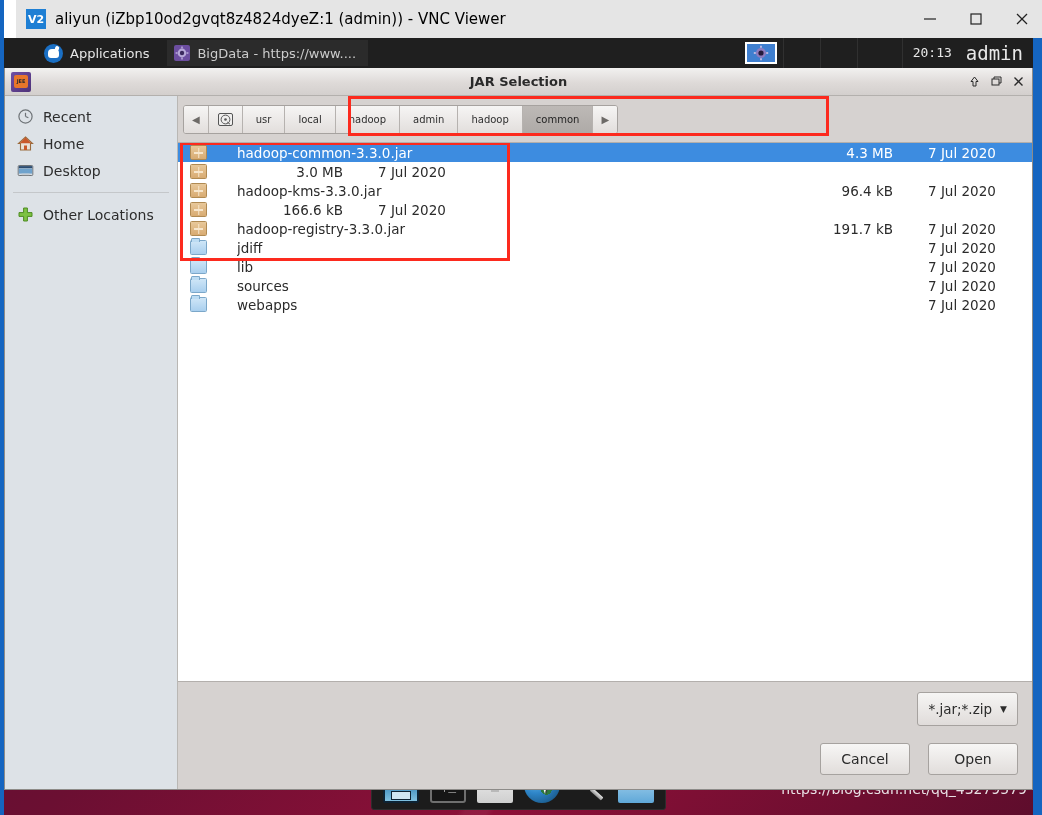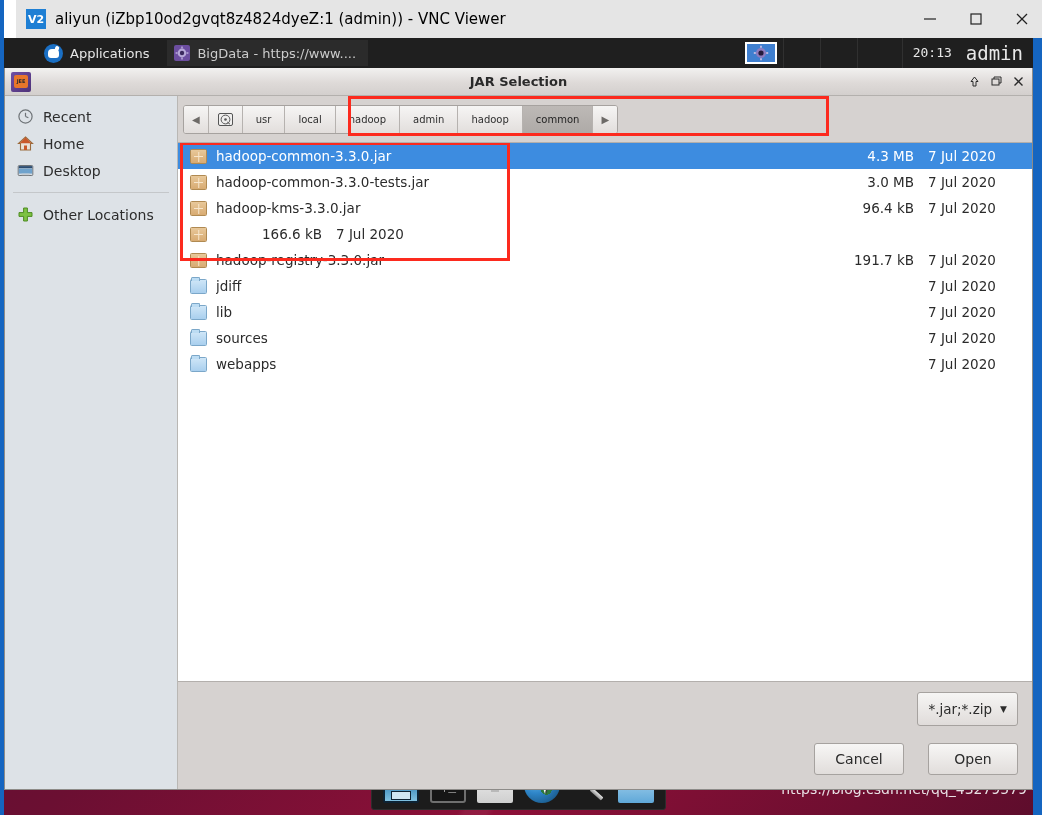--- a/index.html
+++ b/index.html
@@ -267,23 +267,24 @@
   #file-list-wrap {
     flex: 1 1 auto; min-height: 0;
     background: #ffffff;
     border-top: 1px solid #b3afac;
     border-bottom: 1px solid #b3afac;
     position: relative;
     overflow: hidden;
   }
   .file-row {
     display: flex; align-items: center;
-    height: 26px;
+    height: 19px;
     font-size: 13.5px; color: #2b2b2b;
     padding-left: 12px;
+    gap: 21px;
   }
   .file-row.selected {
     background: #3d8ce0; color: #ffffff;
   }
   .file-icon { width: 17px; height: 15px; flex: none; margin-right: 9px; position: relative; }
   
   .icon-jar {
     background: linear-gradient(180deg, #e8c89a 0%, #d8ab72 100%);
     border: 1px solid #b08a52;
     border-radius: 1.5px;
@@ -324,21 +325,21 @@
   }
   #filter-row { display: flex; justify-content: flex-end; }
   #filter-combo {
     display: flex; align-items: center; gap: 8px;
     height: 30px; padding: 16px 10px;
     font-size: 13.5px; color: #2c2c2c;
     background: linear-gradient(180deg, #f6f5f4 0%, #e0dcda 100%);
     border: 1px solid #a6a29f; border-radius: 3px;
   }
   #button-row {
-    display: flex; justify-content: flex-end; gap: 24px;
+    display: flex; justify-content: flex-end; gap: 18px;
     margin-top: 17px;
   }
   .dialog-btn {
     width: 90px; height: 32px;
     display: flex; align-items: center; justify-content: center;
     font-size: 14px; color: #2a2a2a;
     background: linear-gradient(180deg, #f7f6f5 0%, #e1dddb 100%);
     border: 1px solid #a6a29f; border-radius: 3px;
   }
 
@@ -618,21 +619,20 @@
 
             <div id="file-list-wrap">
               <div class="file-row selected">
                 <span class="file-icon icon-jar"></span>
                 <span class="file-name">hadoop-common-3.3.0.jar</span>
                 <span class="file-size">4.3 MB</span>
                 <span class="file-date">7 Jul 2020</span>
               </div>
               <div class="file-row">
                 <span class="file-icon icon-jar"></span>
-                <span class="file-name">hadoop-common-3.3.0-tests.jar</span>
                 <span class="file-size">3.0 MB</span>
                 <span class="file-date">7 Jul 2020</span>
               </div>
               <div class="file-row">
                 <span class="file-icon icon-jar"></span>
                 <span class="file-name">hadoop-kms-3.3.0.jar</span>
                 <span class="file-size">96.4 kB</span>
                 <span class="file-date">7 Jul 2020</span>
               </div>
               <div class="file-row">

